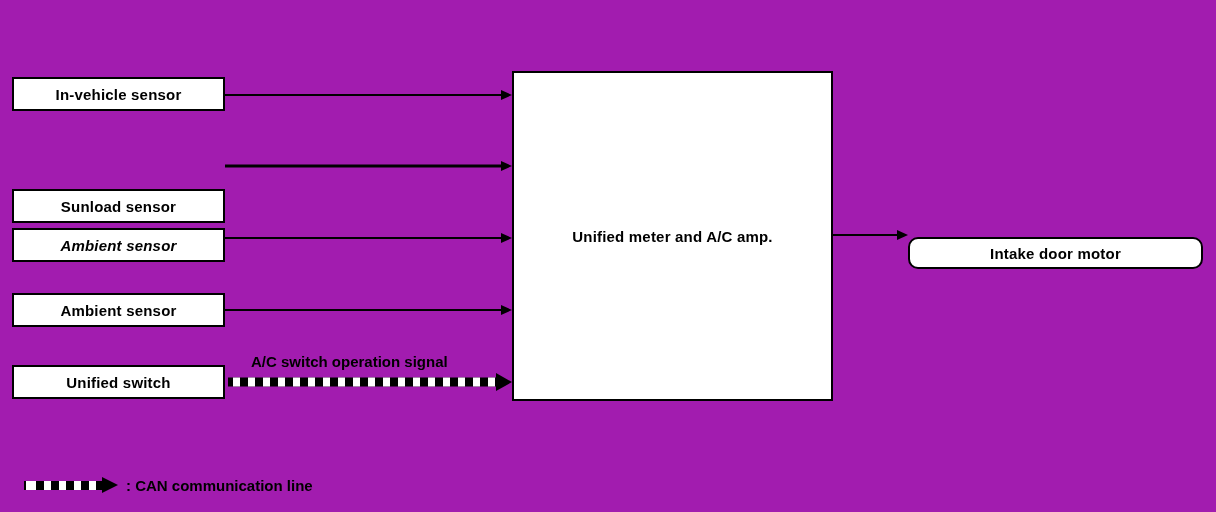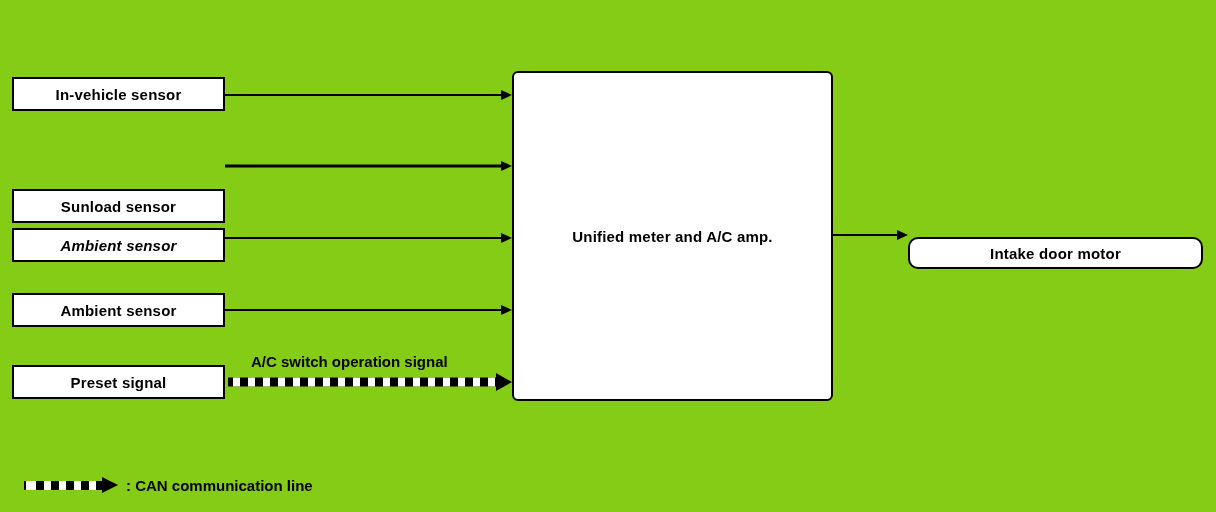--- a/index.html
+++ b/index.html
@@ -4,21 +4,21 @@
 <style>
   html, body {
     margin: 0;
     padding: 0;
     background: #ffffff;
   }
   #canvas {
     position: relative;
     width: 1216px;
     height: 512px;
-    background: #84cc16;
+    background: #a21caf;
     font-family: "Liberation Sans", sans-serif;
     overflow: hidden;
   }
 
   
   .node-box {
     position: absolute;
     box-sizing: border-box;
     border: 2px solid #000000;
     background: #ffffff;
@@ -40,21 +40,20 @@
     width: 213px;
     height: 34px;
   }
 
   
   #ecu-box {
     left: 512px;
     top: 71px;
     width: 321px;
     height: 330px;
-    border-radius: 6px;
   }
 
   
   #actuator-box {
     left: 908px;
     top: 237px;
     width: 295px;
     height: 32px;
     border-radius: 10px;
   }
@@ -190,21 +189,21 @@
 
   <div class="node-box sensor-box" id="box-2" style="top:228px;font-style:italic;">
     <span class="node-label">Ambient sensor</span>
   </div>
 
   <div class="node-box sensor-box" id="box-3" style="top:293px;">
     <span class="node-label">Ambient sensor</span>
   </div>
 
   <div class="node-box sensor-box" id="box-4" style="top:365px;">
-    <span class="node-label">Preset signal</span>
+    <span class="node-label">Unified switch</span>
   </div>
 
   <div class="arrow" style="left:225px; top:95px; width:287px;">
     <div class="shaft" style="width:276px;"></div>
     <div class="head" style="left:276px;"></div>
   </div>
 
   <div class="arrow thick" style="left:225px; top:166px; width:287px;">
     <div class="shaft" style="width:276px;"></div>
     <div class="head" style="left:276px;"></div>

